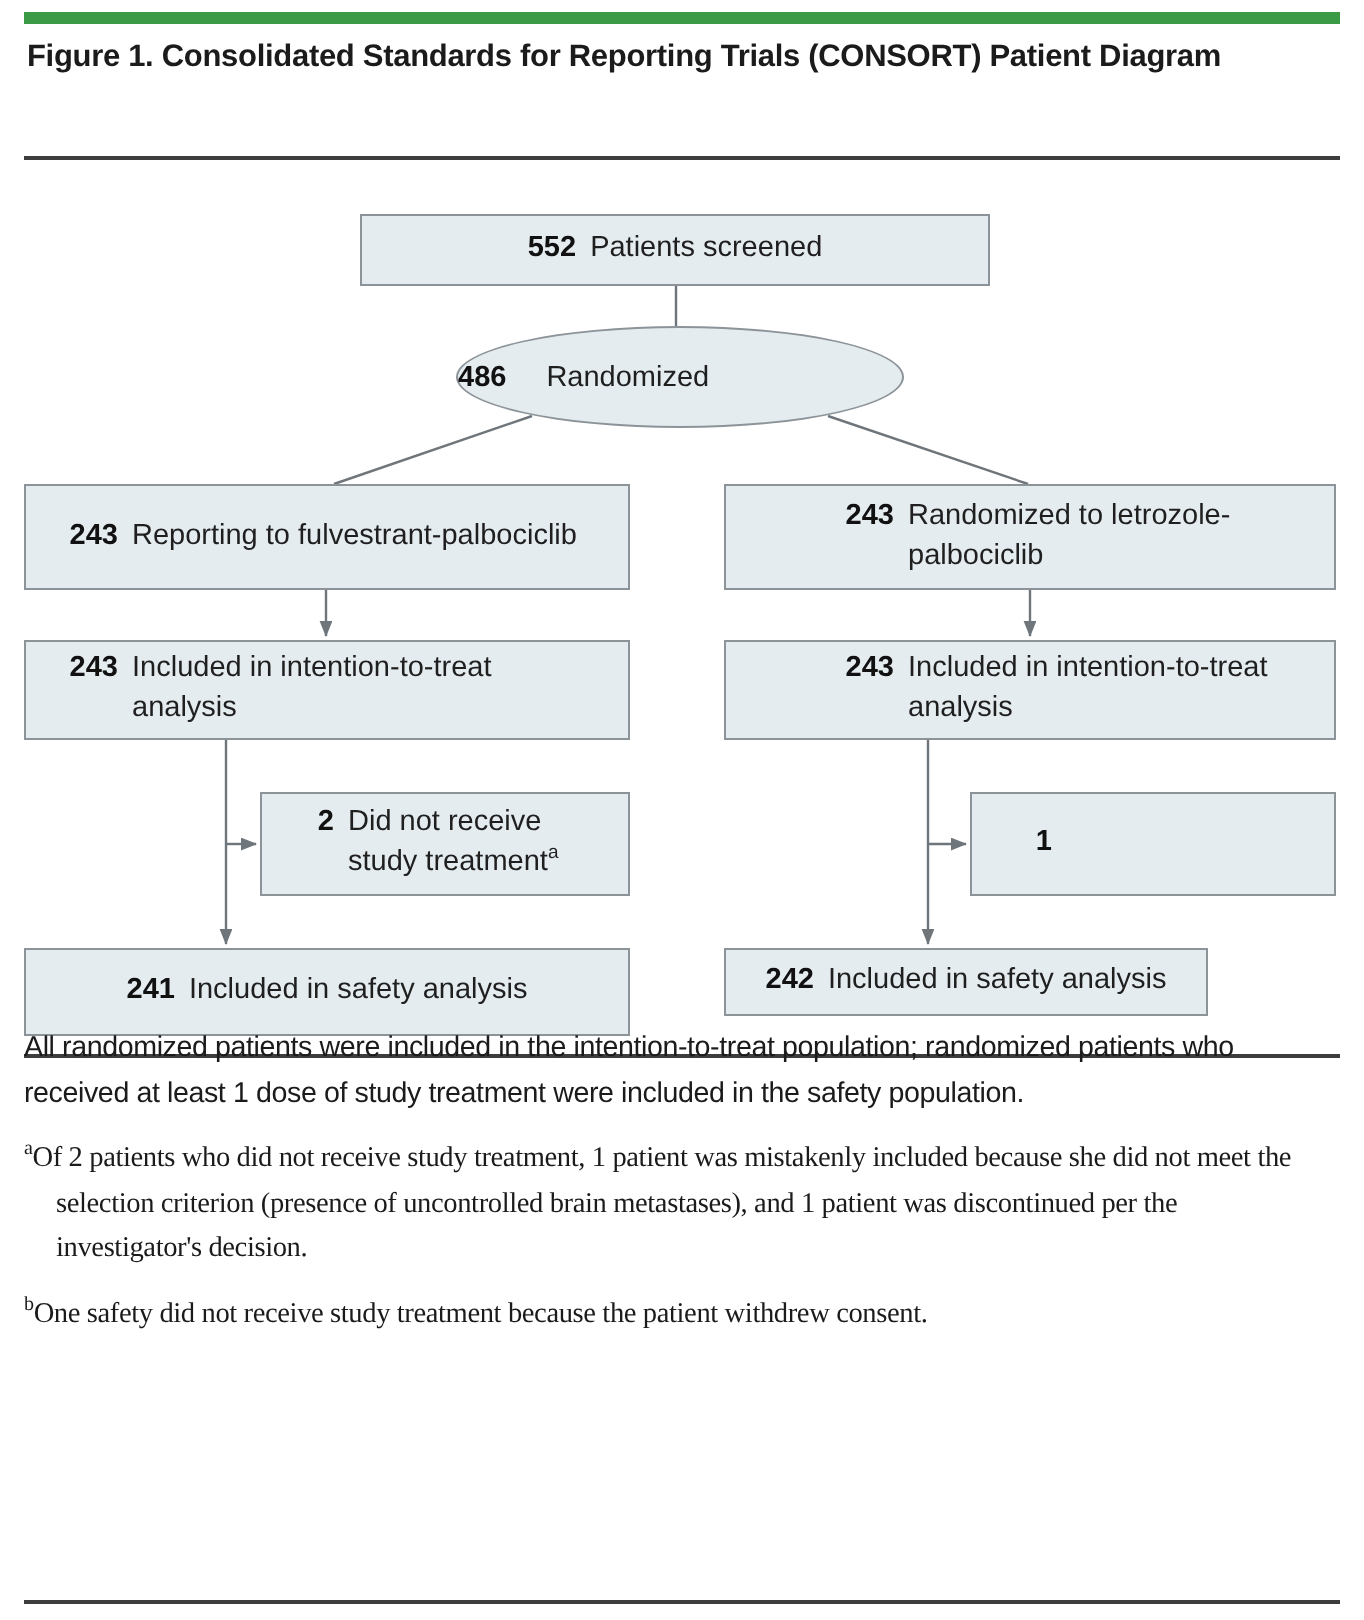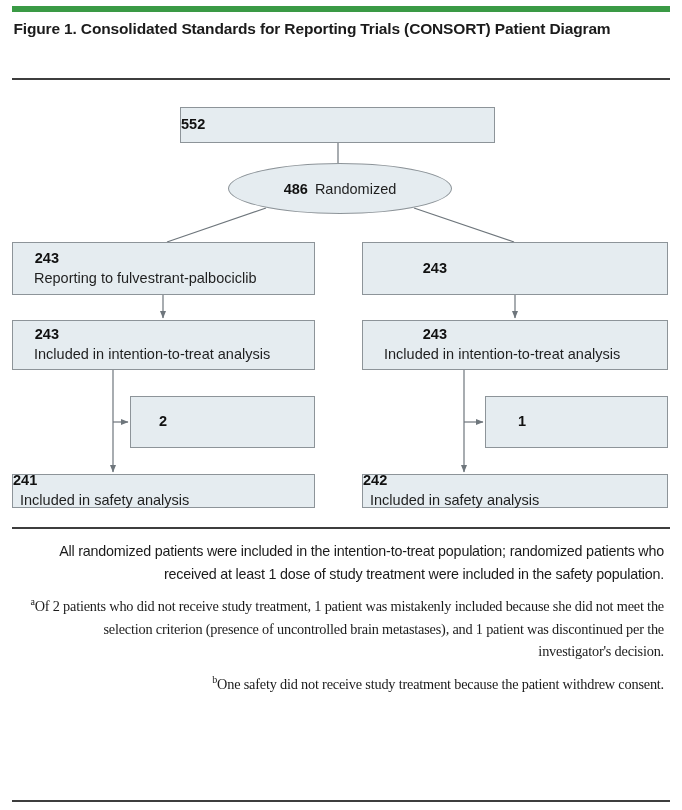--- a/index.html
+++ b/index.html
@@ -62,21 +62,20 @@
     background: #e5ecf0;
     border: 1px solid #8d9499;
     box-sizing: border-box;
     display: flex;
     align-items: center;
   }
   .node .inner {
     display: flex;
     align-items: flex-start;
     width: 100%;
-    flex-direction: column;
   }
   .node .num {
     font-weight: bold;
     font-size: 14.5px;
     color: #111;
     text-align: right;
     flex: 0 0 auto;
     line-height: 1.35;
   }
   .node .lbl {
@@ -97,22 +96,22 @@
   .node.center .lbl { flex: 0 0 auto; }
 
   
   #node-screened { left: 180px;  top: 107px; width: 315px; height: 36px; }
   #node-left-rand { left: 12px;  top: 242px; width: 303px; height: 53px; padding: 0 14px; }
   #node-right-rand{ left: 362px; top: 242px; width: 306px; height: 53px; padding: 0 14px; }
   #node-left-itt  { left: 12px;  top: 320px; width: 303px; height: 50px; padding: 0 14px; }
   #node-right-itt { left: 362px; top: 320px; width: 306px; height: 50px; padding: 0 14px; }
   #node-left-dnr  { left: 130px; top: 396px; width: 185px; height: 52px; padding: 0 12px; }
   #node-right-dnr { left: 485px; top: 396px; width: 183px; height: 52px; padding: 0 12px; }
-  #node-left-safety { left: 12px;  top: 474px; width: 303px; height: 34px; }
-  #node-right-safety{ left: 362px; top: 474px; width: 306px; height: 34px; }
+  #node-left-safety { left: 12px;  top: 474px; width: 303px; height: 44px; }
+  #node-right-safety{ left: 362px; top: 474px; width: 242px; height: 34px; }
 
   #node-left-rand .num,
   #node-left-itt .num { width: 32px; }
   #node-right-rand .num,
   #node-right-itt .num { width: 32px; margin-left: 38px; }
   #node-left-dnr .num { width: 14px; margin-left: 10px; }
   #node-right-dnr .num { width: 14px; margin-left: 14px; }
 
   
   .ellipse {
@@ -120,31 +119,30 @@
     left: 228px;
     top: 163px;
     width: 224px;
     height: 51px;
     background: #e5ecf0;
     border: 1px solid #8d9499;
     border-radius: 50%;
     box-sizing: border-box;
     display: flex;
     align-items: center;
-    justify-content: center;
   }
   .ellipse .num {
     font-weight: bold;
     font-size: 14.5px;
     color: #111;
   }
   .ellipse .lbl {
     font-size: 14.5px;
     color: #1f1f1f;
-    margin-left: 7px;
+    margin-left: 20px;
   }
 
   
   svg.lines {
     position: absolute;
     left: 0;
     top: 0;
     width: 682px;
     height: 810px;
   }
@@ -154,23 +152,22 @@
     position: absolute;
     left: 12px;
     top: 527px;
     width: 658px;
     height: 2px;
     background: #3d3d3d;
   }
   .notes {
     position: absolute;
     left: 12px;
-    top: 540px;
+    top: 513px;
     width: 652px;
-    text-align: right;
   }
   .note-block {
     font-size: 14.3px;
     line-height: 1.58;
     color: #1b1b1b;
     letter-spacing: -0.2px;
     margin-bottom: 10px;
   }
   .note-block.hang {
     padding-left: 16px;
@@ -226,58 +223,61 @@
 
       <line x1="464" y1="370" x2="464" y2="472" marker-end="url(#arrow)"></line>
 
       <line x1="464" y1="422" x2="483" y2="422" marker-end="url(#arrow)"></line>
     </g>
   </svg>
 
   <div class="node center" id="node-screened">
     <div class="inner">
       <span class="num">552</span>
+      <span class="lbl">Patients screened</span>
     </div>
   </div>
 
   <div class="ellipse">
     <span class="num">486</span>
     <span class="lbl">Randomized</span>
   </div>
 
   <div class="node" id="node-left-rand">
     <div class="inner">
       <span class="num">243</span>
       <span class="lbl">Reporting to fulvestrant-palbociclib</span>
     </div>
   </div>
 
   <div class="node" id="node-right-rand">
     <div class="inner">
       <span class="num">243</span>
+      <span class="lbl">Randomized to letrozole-palbociclib</span>
     </div>
   </div>
 
   <div class="node" id="node-left-itt">
     <div class="inner">
       <span class="num">243</span>
       <span class="lbl">Included in intention-to-treat analysis</span>
     </div>
   </div>
 
   <div class="node" id="node-right-itt">
     <div class="inner">
       <span class="num">243</span>
       <span class="lbl">Included in intention-to-treat analysis</span>
     </div>
   </div>
 
   <div class="node" id="node-left-dnr">
     <div class="inner">
       <span class="num">2</span>
+      <span class="lbl"><span>Did not receive study treatment</span><sup>a</sup></span>
     </div>
   </div>
 
   <div class="node" id="node-right-dnr">
     <div class="inner">
       <span class="num">1</span>
     </div>
   </div>
 
   <div class="node center" id="node-left-safety">

